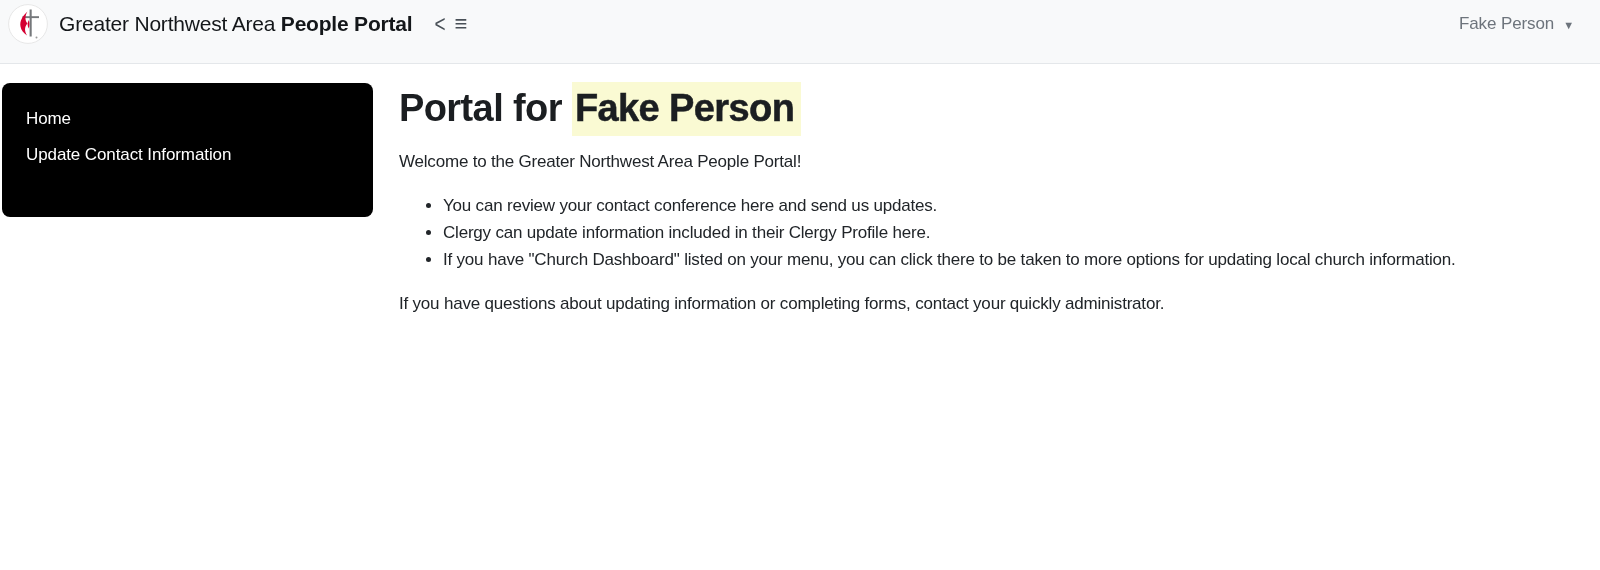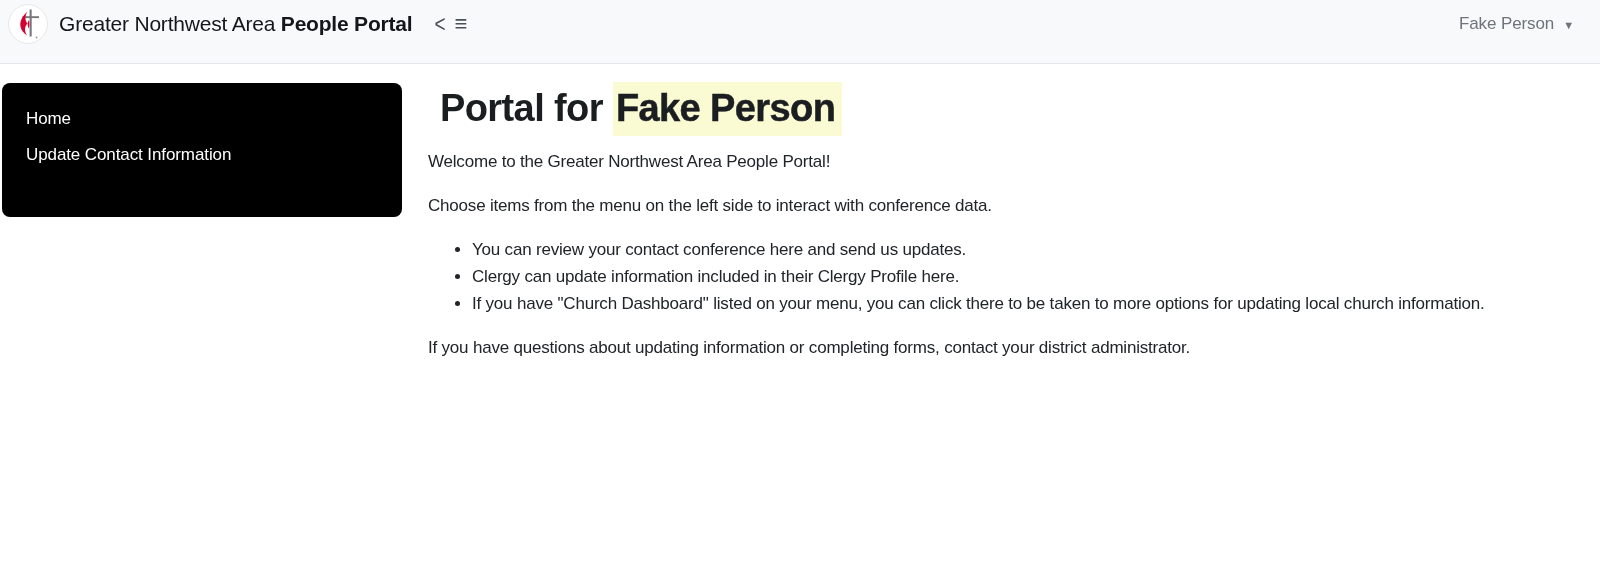--- a/index.html
+++ b/index.html
@@ -52,21 +52,21 @@
     cursor: pointer;
     gap: 9px;
   }
   .user-menu .caret { font-size: 11px; color: #6d747c; padding-top: 2px; }
 
   
   .content-row { display: flex; align-items: flex-start; }
 
   
   .sidebar {
-    width: 400px;
+    width: 371px;
     min-height: 134px;
     background: #000000;
     border-radius: 8px;
     margin: 19px 0 0 2px;
     padding: 24px 24px 46px 24px;
     flex: 0 0 auto;
   }
   .nav-item {
     display: block;
     color: #ffffff;
@@ -81,21 +81,21 @@
 
   
   .main {
     margin: 20px 0 0 26px;
     width: 1180px;
     font-size: 17px;
     letter-spacing: -0.2px;
     line-height: 27px;
   }
   h1.page-title {
-    margin: 0 0 10px 12px;
+    margin: 0 0 10px 0;
     font-size: 38px;
     line-height: 48px;
     letter-spacing: -0.6px;
     font-weight: 600;
     color: #1b1e21;
   }
   h1 .hl {
     background: #fafad3;
     font-weight: 700;
     -webkit-text-stroke: 0.5px #1b1e21;
@@ -150,26 +150,25 @@
       <a class="nav-item">Update Contact Information</a>
     </nav>
 
     <main class="main">
       <h1 class="page-title"><span>Portal for </span><span class="hl">Fake Person</span></h1>
 
       <p>Welcome to the Greater Northwest Area People Portal!</p>
 
 
 
-      <p>Choose items from the menu on the left side to interact with conference data.</p>
 
       <ul>
         <li>You can review your contact conference here and send us updates.</li>
         <li>Clergy can update information included in their Clergy Profile here.</li>
         <li>If you have "Church Dashboard" listed on your menu, you can click there to be taken to more options for updating local church information.</li>
       </ul>
 
-      <p>If you have questions about updating information or completing forms, contact your district administrator.</p>
+      <p>If you have questions about updating information or completing forms, contact your quickly administrator.</p>
     </main>
 
   </div>
 
 </div>
 
 </body></html>

